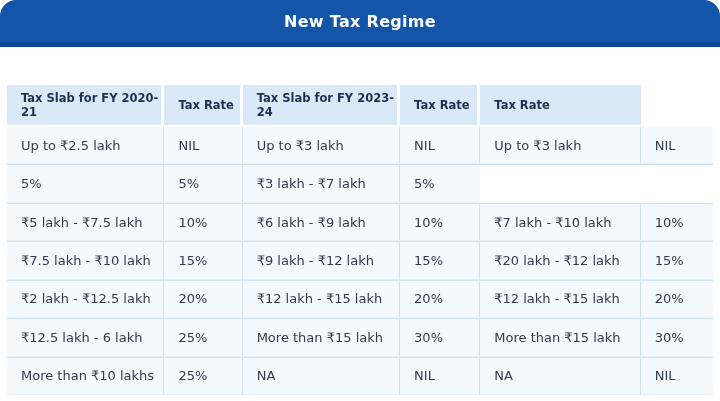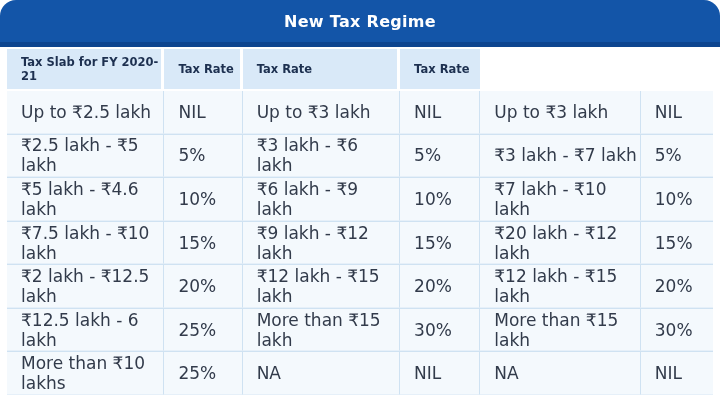--- a/index.html
+++ b/index.html
@@ -15,20 +15,21 @@
   *{box-sizing:border-box;margin:0;padding:0;}
   html,body{width:720px;height:401px;overflow:hidden;}
   body{
     background:var(--page-bg);
     font-family:"DejaVu Sans","Liberation Sans",sans-serif;
   }
   .card{
     width:720px;height:401px;
     display:flex;flex-direction:column;
     background:var(--page-bg);
+    gap:36px;
   }
   .banner{
     height:47px;flex:0 0 47px;
     background:var(--banner-blue);
     border-bottom:5px solid var(--banner-edge);
     border-radius:16px 16px 0 0;
     display:flex;align-items:center;justify-content:center;
   }
   .banner h1{
     color:#ffffff;font-size:16px;font-weight:700;letter-spacing:.3px;
@@ -55,63 +56,62 @@
   }
   .th:last-child{border-right:none;}
   .tbody{
     flex:1;display:flex;flex-direction:column;
     border-top:2px solid #ffffff;
   }
   .tr{flex:1;}
   .tr .td{
     background:var(--row-bg);
     color:var(--cell-text);
-    font-size:17px;font-weight:500;
+    font-size:13px;font-weight:500;
     display:flex;align-items:center;
     padding-left:14px;
     border-right:1px solid var(--divider);
     border-bottom:1px solid #e6f0f9;
   }
   .tr .td:last-child{border-right:none;}
   .tr{border-top:1px solid var(--divider);}
   .tr:first-child{border-top:none;}
 </style>
 </head>
 <body>
 
 <div class="card">
   <div class="banner">
     <h1>New Tax Regime</h1>
   </div>
   <div class="table-wrap">
     <div class="thead">
       <div class="th">Tax Slab for FY 2020-21</div>
       <div class="th">Tax Rate</div>
+      <div class="th">Tax Slab for FY 2023-24</div>
       <div class="th">Tax Rate</div>
       <div class="th">Tax Rate</div>
     </div>
     <div class="tbody" id="tbody">
         <div class="tr">
           <div class="td">Up to ₹2.5 lakh</div>
           <div class="td">NIL</div>
           <div class="td">Up to ₹3 lakh</div>
           <div class="td">NIL</div>
           <div class="td">Up to ₹3 lakh</div>
           <div class="td">NIL</div>
         </div>
         <div class="tr">
-          <div class="td">₹2.5 lakh - ₹5 lakh</div>
           <div class="td">5%</div>
-          <div class="td">₹3 lakh - ₹6 lakh</div>
           <div class="td">5%</div>
           <div class="td">₹3 lakh - ₹7 lakh</div>
           <div class="td">5%</div>
         </div>
         <div class="tr">
-          <div class="td">₹5 lakh - ₹4.6 lakh</div>
+          <div class="td">₹5 lakh - ₹7.5 lakh</div>
           <div class="td">10%</div>
           <div class="td">₹6 lakh - ₹9 lakh</div>
           <div class="td">10%</div>
           <div class="td">₹7 lakh - ₹10 lakh</div>
           <div class="td">10%</div>
         </div>
         <div class="tr">
           <div class="td">₹7.5 lakh - ₹10 lakh</div>
           <div class="td">15%</div>
           <div class="td">₹9 lakh - ₹12 lakh</div>

